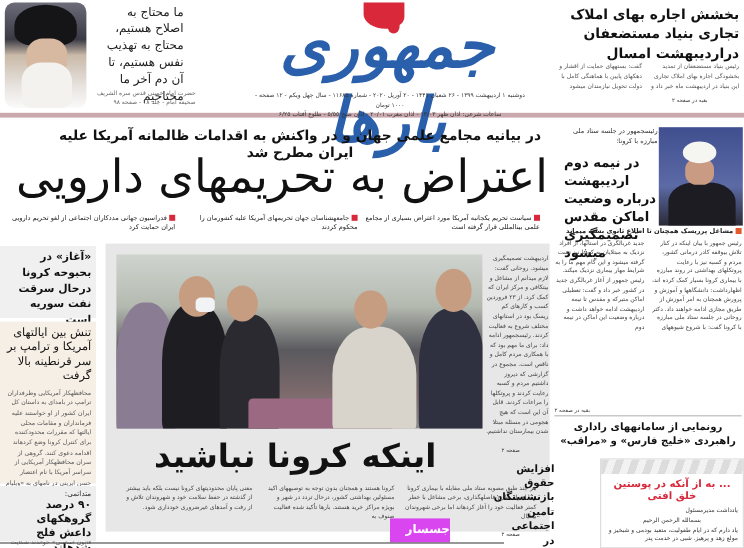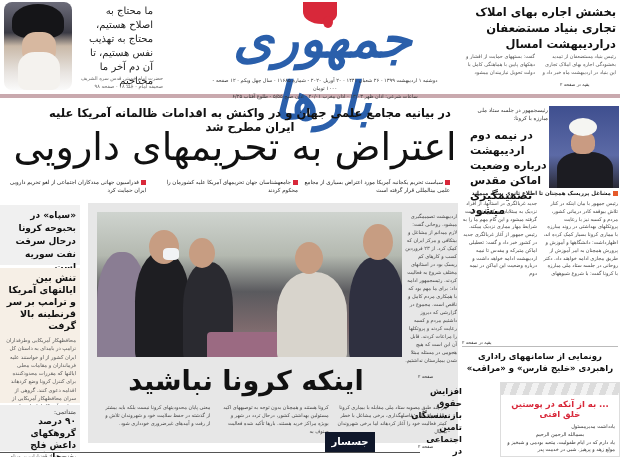--- a/index.html
+++ b/index.html
@@ -26,36 +26,36 @@
 
 .kicker{left:40px;top:106px;width:420px;text-align:center;font-size:11.5px;font-weight:bold;color:#111}
 .lead{left:10px;top:124px;width:450px;text-align:center;font-size:38px;line-height:46px;font-weight:400;color:#111;letter-spacing:-1px}
 .subs{left:0;top:178px;width:460px;height:22px;display:flex;flex-direction:row;gap:6px;padding-right:10px}
 .sub{font-size:5.5px;line-height:8px;color:#222;text-align:right;flex:1}
 .sub .dot{display:inline-block;width:5px;height:5px;background:#d8283a;margin-left:2px;vertical-align:middle}
 
 .lbox1{left:0;top:205px;width:80px;height:60px;background:#f0f0f0;padding:4px 4px;font-size:9px;line-height:13px;font-weight:bold;text-align:right;color:#111}
 .badge{display:inline-block;background:#e55a2b;color:#fff;font-size:4.5px;padding:0 2px;line-height:6px}
 .lbox2{left:0;top:268px;width:80px;height:135px;background:#f6efe6;padding:4px 4px;text-align:right}
-.lbox2 h3{font-size:9.5px;line-height:12px;font-weight:bold;color:#111}
+.lbox2 h3{font-size:9.5px;line-height:12px;font-weight:normal;color:#111}
 .lbox2 p{font-size:5.2px;line-height:8.3px;color:#555;margin-top:4px}
 .lbox3{left:0;top:405px;width:80px;height:46px;background:#eeeeee;padding:3px 4px;text-align:right}
 .lbox3 .lbl{font-size:6px;color:#333}
 .lbox3 h3{font-size:9px;line-height:12px;font-weight:bold;color:#111}
 
 .frame{left:88px;top:203px;width:370px;height:240px;background:#e7e7e7}
 .photo{left:97px;top:212px;width:305px;height:145px;background:linear-gradient(180deg,#cfd4cf 0%,#b4b9b0 30%,#5a5a5e 55%,#7d6a6d 80%,#8a8a8a 100%);overflow:hidden}
 .p-person{position:absolute;border-radius:45% 45% 10% 10%}
 .p-head{position:absolute;border-radius:50%;background:#c79d82}
 .p-mask{position:absolute;background:#f1f3f5;border-radius:30%}
 .bihead{left:96px;top:362px;width:300px;text-align:center;font-size:27px;font-weight:bold;color:#111;line-height:38px}
 .picap{left:96px;top:403px;width:355px;height:30px;display:flex;gap:8px;padding:0 4px}
 .picap div{flex:1;font-size:5px;line-height:8px;color:#444;text-align:right}
 .side-text{left:405px;top:212px;width:52px;font-size:5px;line-height:8px;color:#444;text-align:right}
-.jassar{left:325px;top:432px;width:50px;height:20px;background:#0f172a;color:#fff;font-size:10px;font-weight:bold;text-align:center;line-height:20px}
+.jassar{left:325px;top:432px;width:50px;height:20px;background:#d946ef;color:#fff;font-size:10px;font-weight:bold;line-height:20px}
 .bottom-rule{left:0;top:452px;width:420px;height:1px;background:#555}
 
 .rhk{left:470px;top:106px;width:146px;font-size:5.5px;line-height:8px;color:#333;text-align:right}
 .rhead{left:470px;top:124px;width:100px;font-size:11px;line-height:15px;font-weight:bold;text-align:left;color:#111}
 .rphoto{left:549px;top:106px;width:70px;height:82px;background:linear-gradient(180deg,#3f4f8f 0%,#5c6aa6 60%,#2a2a36 100%);overflow:hidden}
 .rphoto .turban{position:absolute;left:20px;top:12px;width:28px;height:18px;border-radius:50%;background:#f5f5f2}
 .rphoto .face{position:absolute;left:22px;top:26px;width:24px;height:22px;border-radius:40%;background:#c99b82}
 .rphoto .robe{position:absolute;left:8px;top:46px;width:56px;height:40px;border-radius:40% 40% 0 0;background:#1c1c22}
 .rbullet{left:462px;top:190px;width:156px;font-size:5.5px;color:#222;text-align:right;font-weight:bold}
 .rbullet .dot{display:inline-block;width:5px;height:5px;background:#e55a2b;margin-left:2px;vertical-align:middle}
@@ -105,21 +105,21 @@
 
 <div class="abs kicker">در بیانیه مجامع علمی جهان و در واکنش به اقدامات ظالمانه آمریکا علیه ایران مطرح شد</div>
 <div class="abs lead">اعتراض به تحریمهای دارویی</div>
 <div class="abs subs">
   <div class="sub"><span class="dot"></span><span>سیاست تحریم یکجانبه آمریکا مورد اعتراض بسیاری از مجامع علمی بینالمللی قرار گرفته است</span></div>
   <div class="sub"><span class="dot"></span><span>جامعهشناسان جهان تحریمهای آمریکا علیه کشورمان را محکوم کردند</span></div>
   <div class="sub"><span class="dot"></span><span>فدراسیون جهانی مددکاران اجتماعی از لغو تحریم دارویی ایران حمایت کرد</span></div>
 </div>
 
 <div class="abs lbox1">
-  <div>«سپاه» در بحبوحه کرونا درحال سرقت نفت سوریه است</div>
+  <div>«آغاز» در بحبوحه کرونا درحال سرقت نفت سوریه است</div>
   <span class="badge">۱۲</span>
 </div>
 <div class="abs lbox2">
   <h3>تنش بین ایالتهای آمریکا و ترامپ بر سر قرنطینه بالا گرفت</h3>
   <p>محافظهکار آمریکایی وطرفداران ترامپ در بامدای به داستان کل ایران کشور از او خواستند علیه فرمانداران و مقامات محلی ایالتها که مقررات محدودکننده برای کنترل کرونا وضع کردهاند اقدامه دعوی کنند. گروهی از سران محافظهکار آمریکایی از سراسر آمریکا با نام اعتصار حسن ایرینی در نامهای به «ویلیام بار» دادستان کل آمریکا از وی خواستند وزارت دادگستری این کشور علیه فرمانداران ایالتها به دلیل آنچه «سوءاستفاده بیحدوحصر از اختیارات بر مبنای قانون اساسی» خواندند شکایت کند.</p>
 </div>
 <div class="abs lbox3">
   <div class="lbl">متداتمی:</div>
   <h3>۹۰ درصد گروهکهای داعش فلج شدهاند</h3>
 

